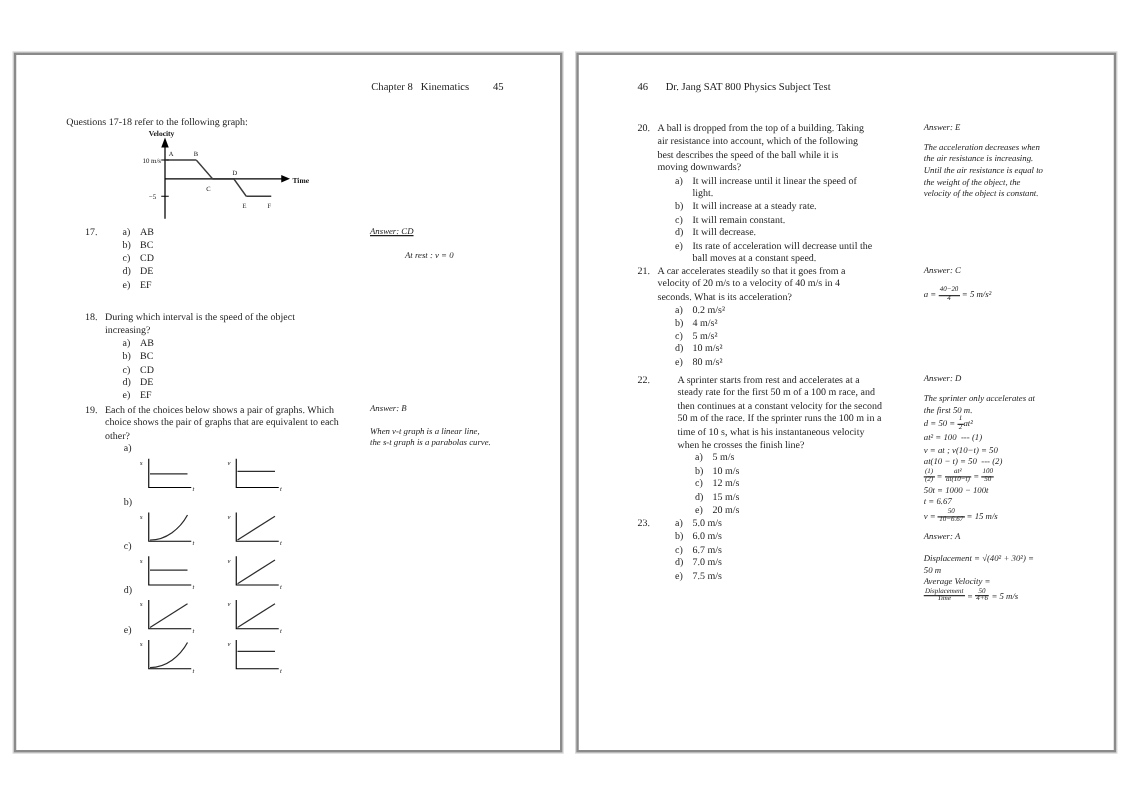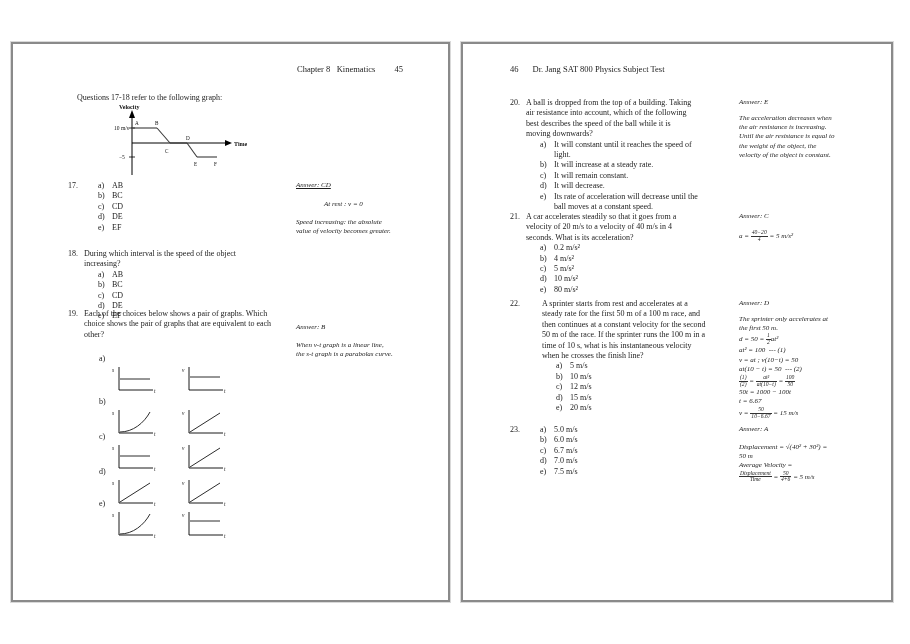--- a/index.html
+++ b/index.html
@@ -8,21 +8,21 @@
     font-family:"Liberation Serif", serif;color:#1c1c1c;overflow:hidden;
   }
   .page{position:absolute;background:#fff;border:2px solid #8a8a8a;box-sizing:border-box;box-shadow:0 0 0 1px #d9d9d9;}
   #page-left{left:11px;top:42px;width:439px;height:560px;}
   #page-right{left:461px;top:42px;width:432px;height:560px;}
 
   .hdr{position:absolute;font-size:8.5px;line-height:10px;display:flex;white-space:pre;}
   #lp-hdr{left:284px;top:20px;gap:19px;}
   #rp-hdr{left:47px;top:20px;gap:14px;}
 
-  .intro{position:absolute;left:64px;top:49px;font-size:8px;}
+  .intro{position:absolute;left:40px;top:49px;font-size:8px;}
 
   .q{position:absolute;display:flex;font-size:8px;line-height:10.4px;}
   .qnum{width:16px;flex:none;}
   .qbody{width:235px;}
   .qtext{white-space:pre-line;}
   .opts{margin-left:14px;margin-top:0;}
   .opt{display:flex;}
   .olab{width:14px;flex:none;}
   .otext{white-space:pre-line;}
 
@@ -138,21 +138,21 @@
             <span class="otext">DE</span>
           </div>
         <div class="opt">
             <span class="olab">e)</span>
             <span class="otext">EF</span>
           </div>
       </div>
     </div>
   </div>
 
-  <div class="q" style="left:55px;top:265px;">
+  <div class="q" style="left:55px;top:279px;">
     <span class="qnum">19.</span>
     <div class="qbody">
       <div class="qtext">Each of the choices below shows a pair of graphs. Which
 choice shows the pair of graphs that are equivalent to each
 other?</div>
     </div>
   </div>
 
   <div class="pair-row" style="top:310px;">
     <div class="pair-label">a)</div>
@@ -239,22 +239,20 @@
         <path class="axis" d="M8,3 L8,26 L42,26"></path>
         <text x="1" y="8">v</text>
         <text x="43" y="29">t</text>
         <path class="curve" d="M9,12 H39"></path>
       </svg>
     </div>
   </div>
 
   <div class="mnote" style="left:283px;top:137px;text-decoration:underline;">Answer: CD</div>
   <div class="mnote" style="left:283px;top:156px;margin-left:28px;">At rest : v = 0</div>
-  <div class="mnote" style="left:283px;top:174px;">Speed increasing: the absolute
-value of velocity becomes greater.</div>
   <div class="mnote" style="left:283px;top:279px;">Answer: B</div>
   <div class="mnote" style="left:283px;top:297px;">When v-t graph is a linear line,
 the s-t graph is a parabolas curve.</div>
 </div>
 
 <div class="page" id="page-right">
 
   <div class="hdr" id="rp-hdr">
     <span>46</span>
     <span>Dr. Jang SAT 800 Physics Subject Test</span>
@@ -263,21 +261,21 @@
   <div class="q" style="left:47px;top:54px;">
     <span class="qnum">20.</span>
     <div class="qbody">
       <div class="qtext">A ball is dropped from the top of a building. Taking
 air resistance into account, which of the following
 best describes the speed of the ball while it is
 moving downwards?</div>
       <div class="opts">
         <div class="opt">
             <span class="olab">a)</span>
-            <span class="otext">It will constant until it reaches the speed of
+            <span class="otext">It will increase until it linear the speed of
 light.</span>
           </div>
         <div class="opt">
             <span class="olab">b)</span>
             <span class="otext">It will increase at a steady rate.</span>
           </div>
         <div class="opt">
             <span class="olab">c)</span>
             <span class="otext">It will remain constant.</span>
           </div>
@@ -352,21 +350,21 @@
             <span class="otext">15 m/s</span>
           </div>
         <div class="opt">
             <span class="olab">e)</span>
             <span class="otext">20 m/s</span>
           </div>
       </div>
     </div>
   </div>
 
-  <div class="q" style="left:47px;top:381px;justify-content:space-between;">
+  <div class="q" style="left:47px;top:370px;justify-content:space-between;">
     <span class="qnum">23.</span>
     <div class="qbody">
       <div class="opts">
         <div class="opt">
             <span class="olab">a)</span>
             <span class="otext">5.0 m/s</span>
           </div>
         <div class="opt">
             <span class="olab">b)</span>
             <span class="otext">6.0 m/s</span>

